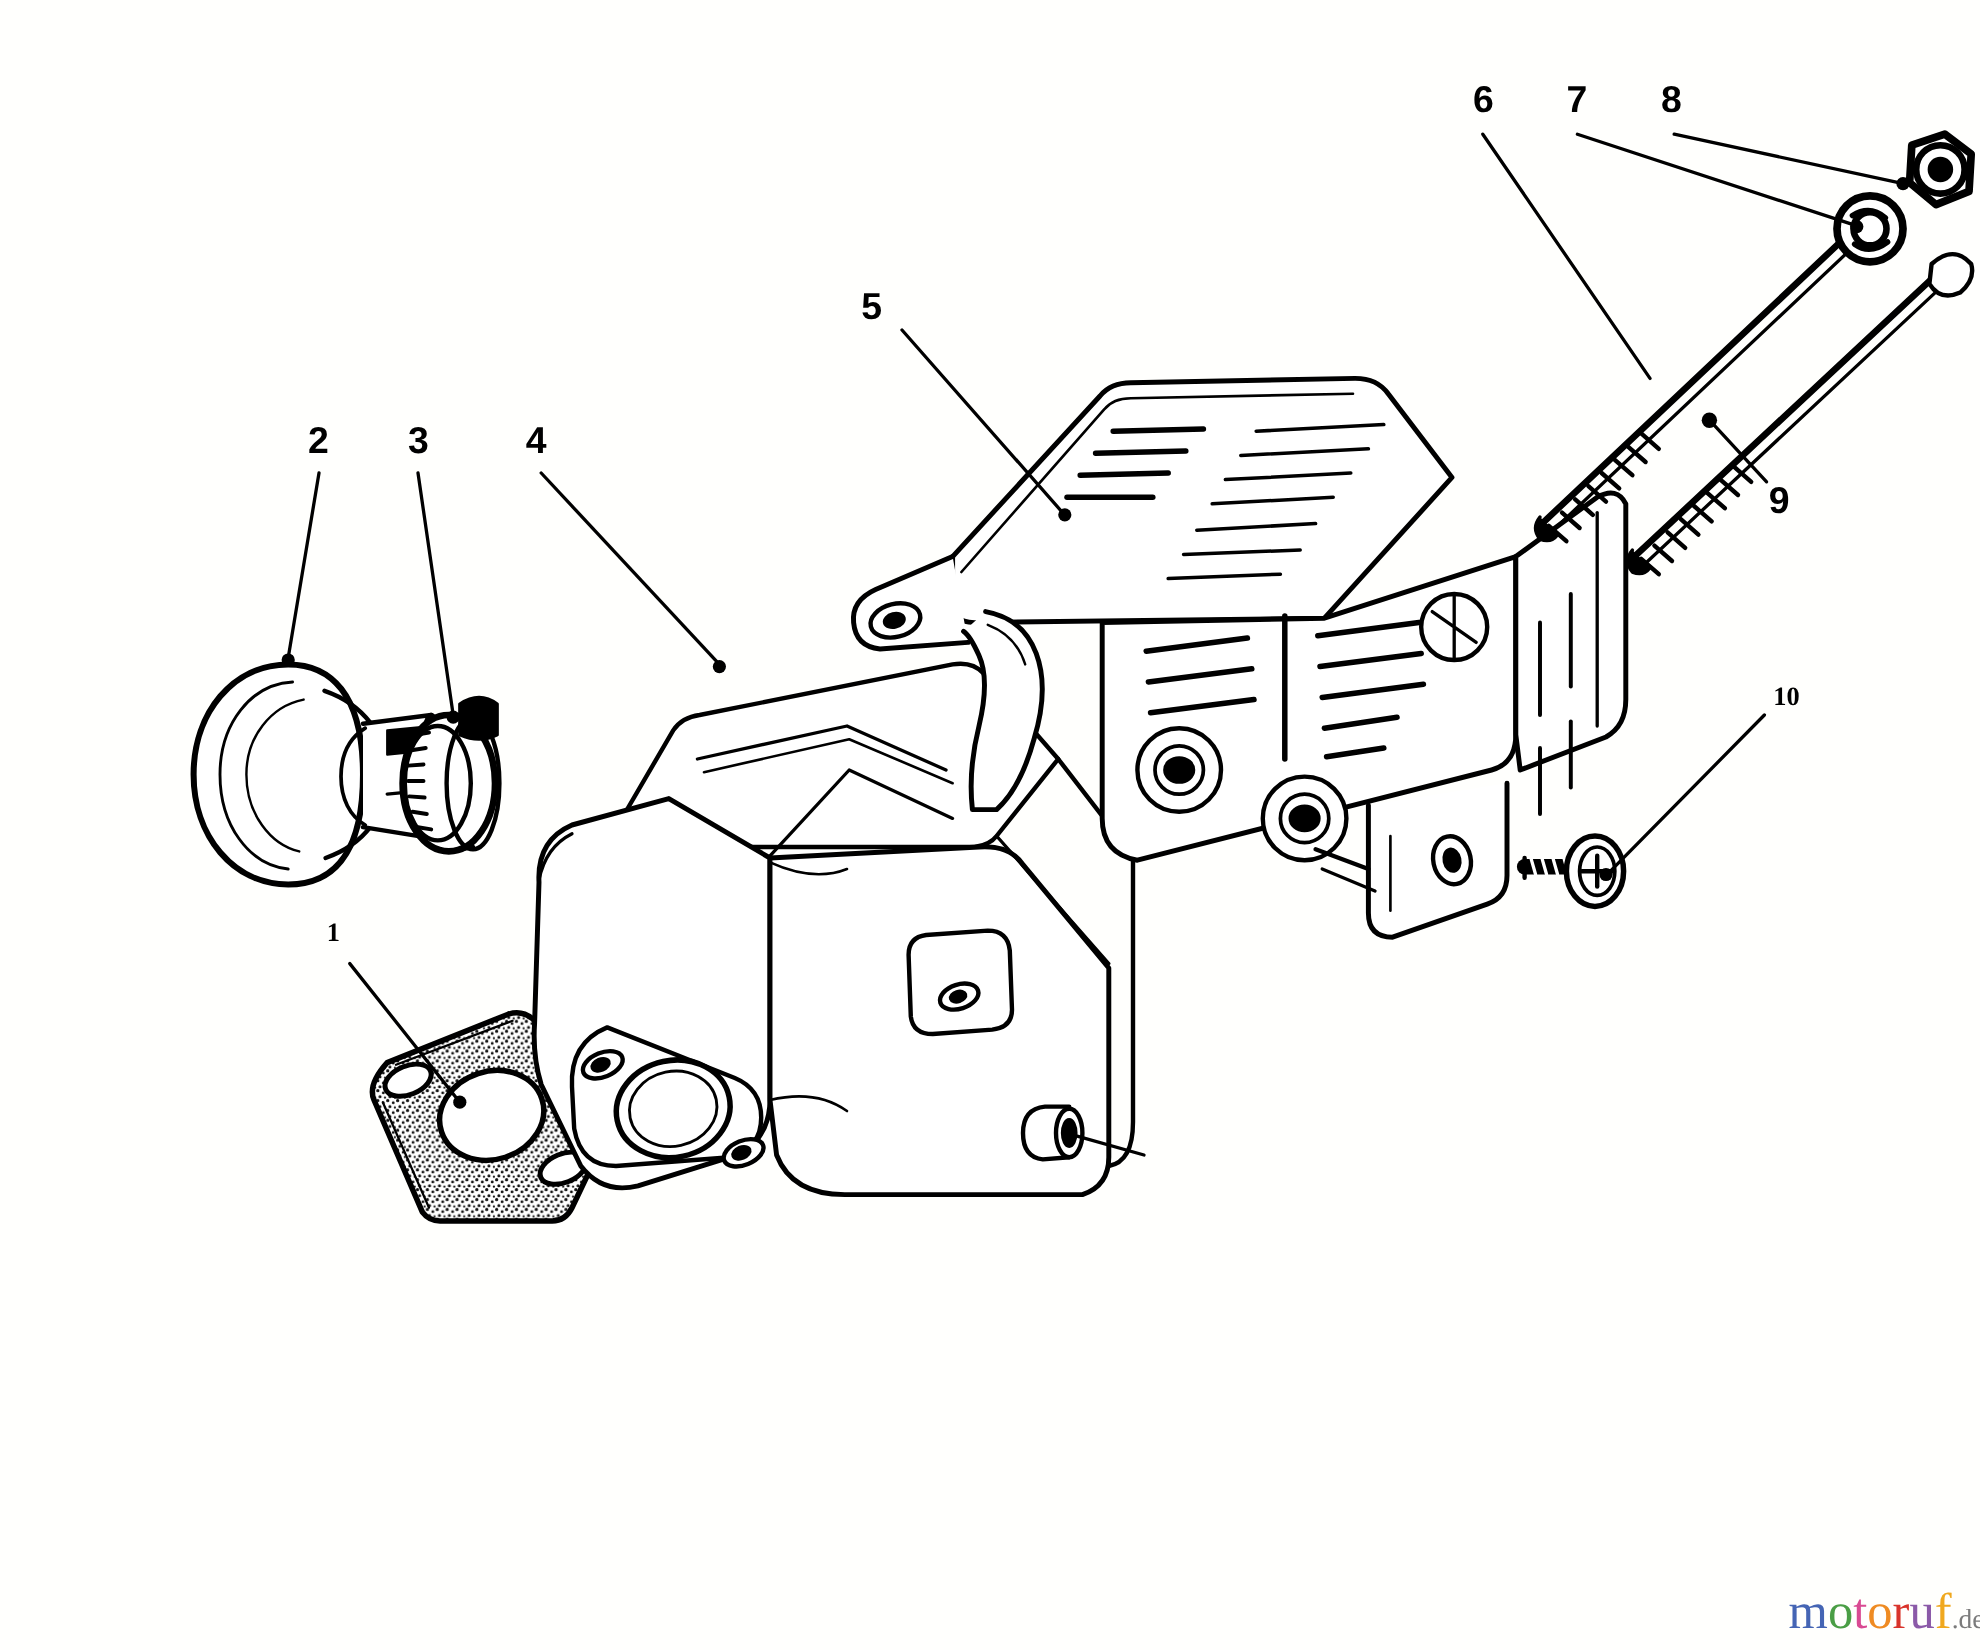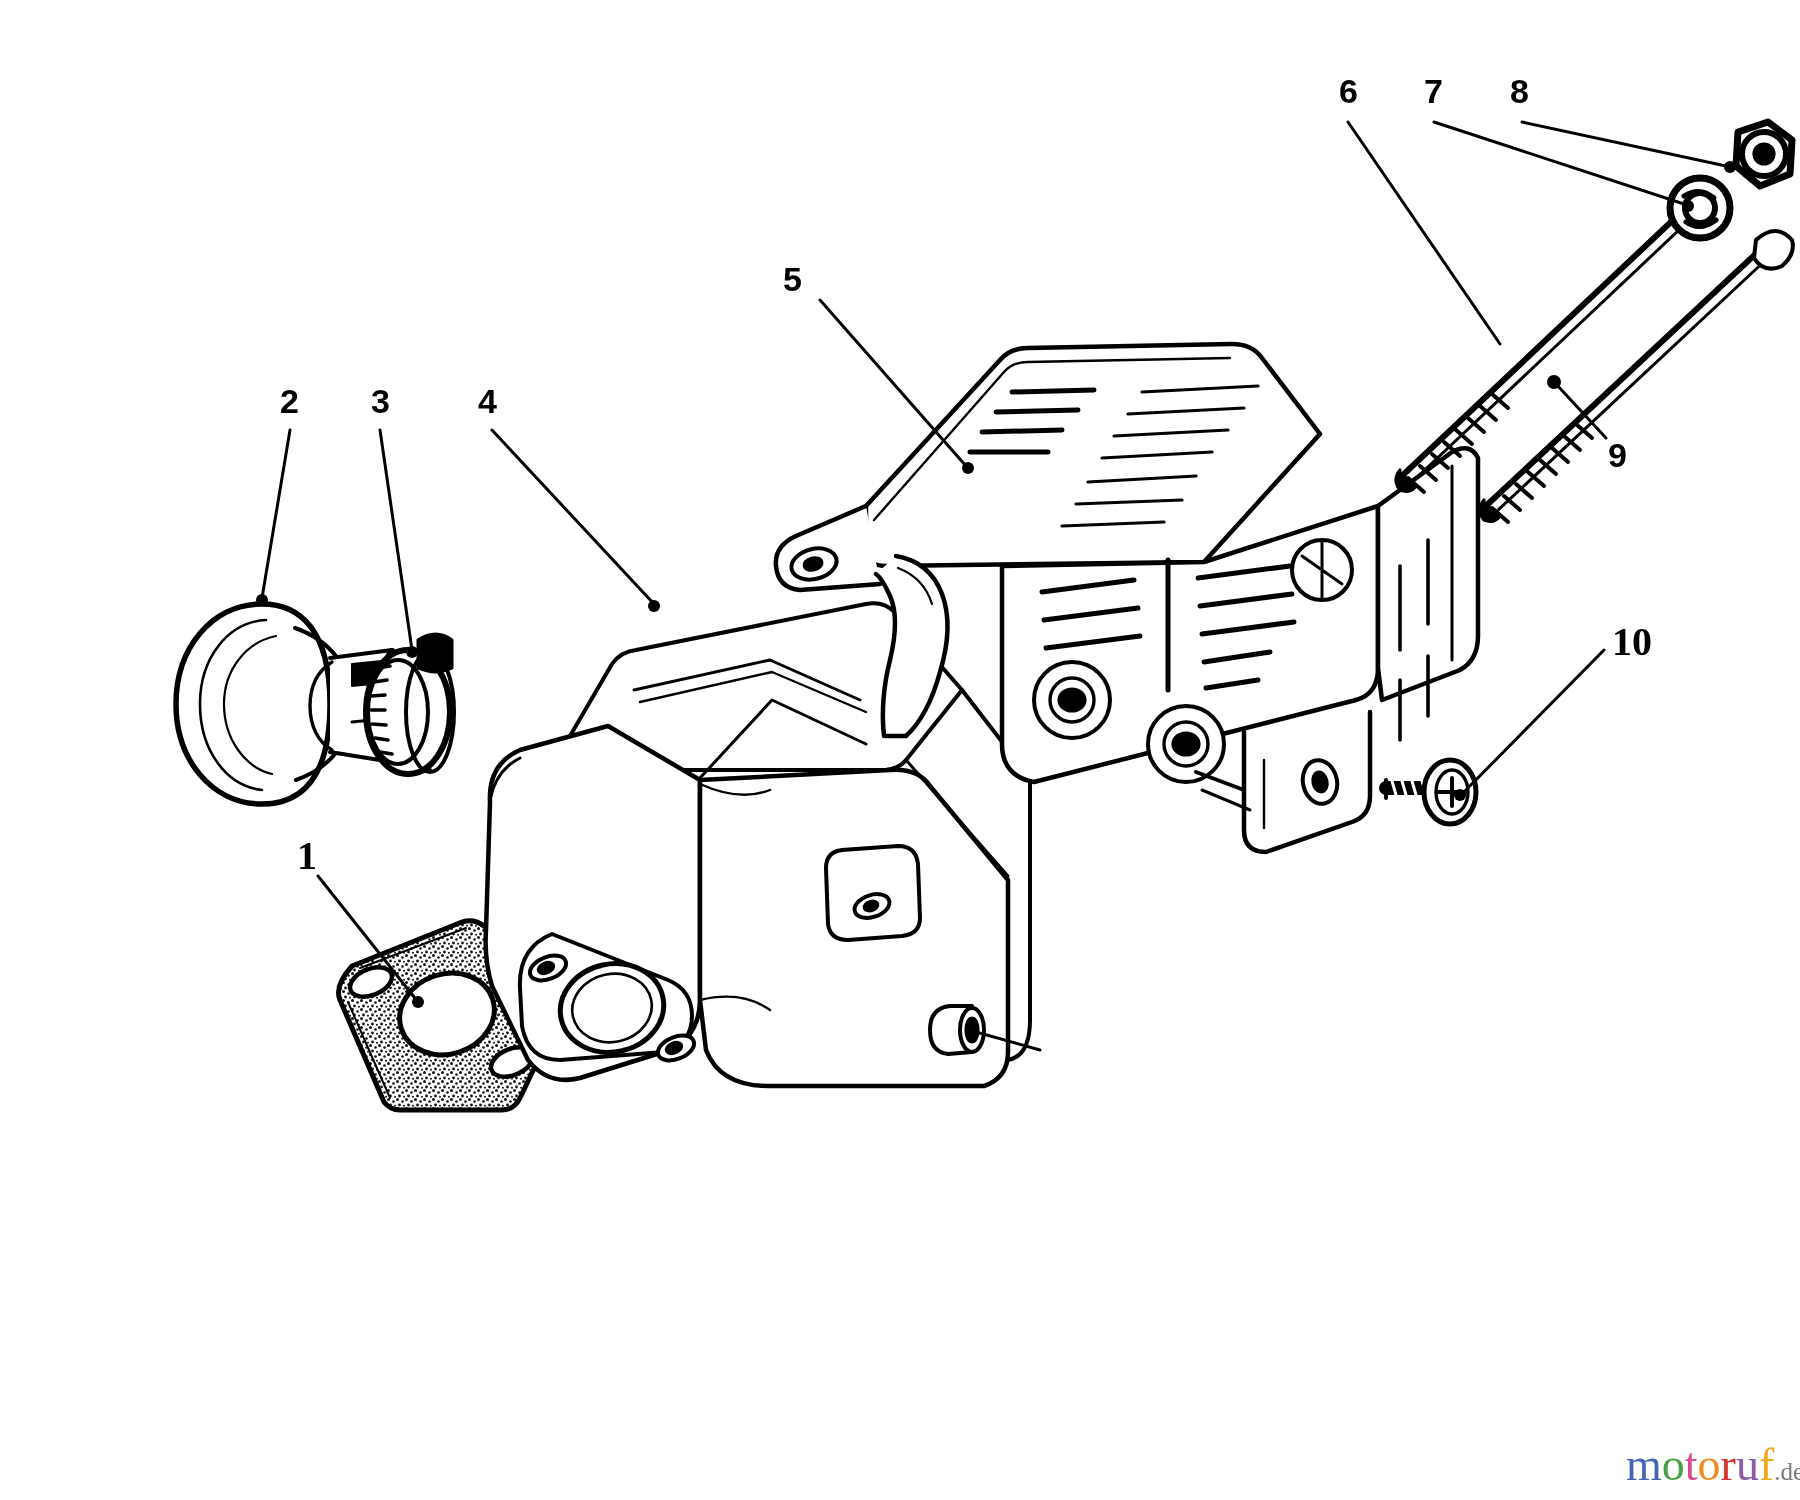--- a/index.html
+++ b/index.html
@@ -26,21 +26,21 @@
     font-family: "Liberation Sans", sans-serif;
     font-weight: bold;
     font-size: 34px;
     color: #000000;
     line-height: 1;
     user-select: none;
   }
   .callout.serif {
     font-family: "Liberation Serif", serif;
     font-weight: bold;
-    font-size: 40px;
+    font-size: 24px;
   }
   #logo {
     position: absolute;
     left: 1626px;
     top: 1438px;
     font-family: "Liberation Serif", serif;
     font-size: 46px;
     letter-spacing: 0px;
     white-space: nowrap;
     user-select: none;

